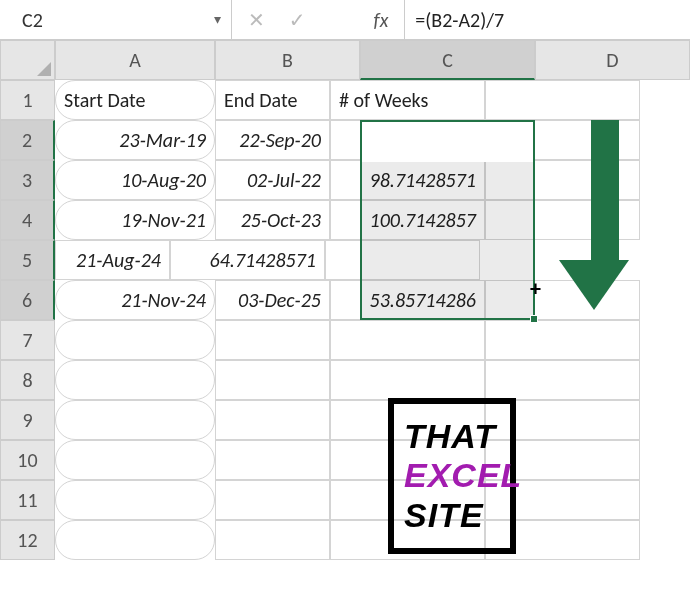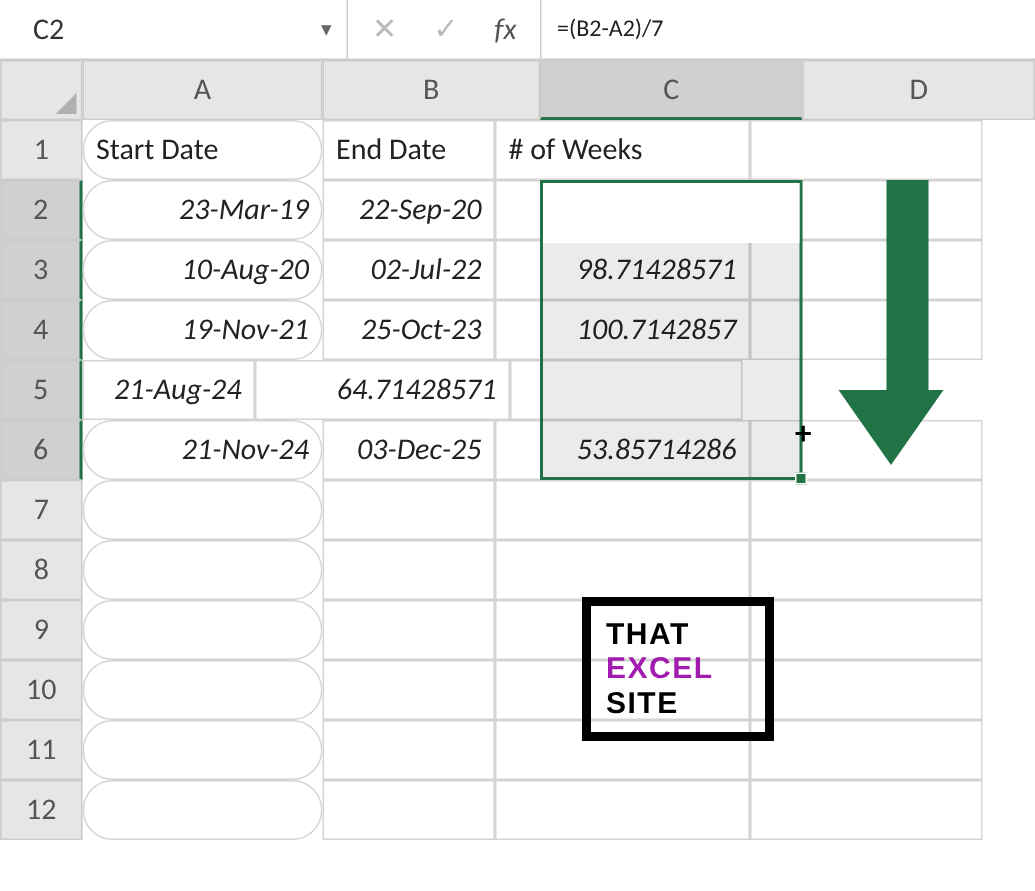--- a/index.html
+++ b/index.html
@@ -36,29 +36,29 @@
     .fb-icons {
       display: flex;
       align-items: center;
       gap: 24px;
       padding: 0 16px;
       color: #bbb;
       font-size: 20px;
       border-right: 1px solid #ccc;
       height: 100%;
     }
-    .fx { font-style: italic; color: #555; font-size: 20px; }
+    .fx { font-style: italic; color: #555; font-size: 20px; margin-left: 44px; }
     .formula-input {
       flex: 1;
       padding: 0 10px;
       height: 100%;
       display: flex;
       align-items: center;
       color: #222;
-      font-size: 16px;
+      font-size: 20px;
     }
 
     
     .grid {
       position: relative;
     }
     .hdr-row {
       display: flex;
       height: 40px;
       background: #fff;
@@ -115,21 +115,21 @@
       align-items: center;
       padding: 0 8px;
       color: #222;
       background: #fff;
     }
     .cell.right { justify-content: flex-end; font-style: italic; }
     .cell.left { justify-content: flex-start; }
 
     .cell.ca { width: 160px; border-radius: 20px; }
     .cell.cb { width: 115px; }
-    .cell.cc { width: 170px; }
+    .cell.cc { width: 155px; }
     .cell.cd { width: 155px; }
 
     
     .sel-range {
       position: absolute;
       left: 360px; 
       top: 80px;   
       width: 175px;
       height: 200px; 
       border: 2px solid #217346;
@@ -178,31 +178,32 @@
       border-top: 50px solid #217346;
       margin-left: -21px;
     }
 
     
     .logo {
       position: absolute;
       left: 388px;
       top: 398px;
       width: 128px;
-      height: 96px;
+      height: 156px;
       border: 6px solid #000;
       display: flex;
       flex-direction: column;
       justify-content: center;
       padding-left: 10px;
       font-family: Arial, sans-serif;
       font-weight: 900;
-      font-size: 20px;
+      font-size: 34px;
       letter-spacing: 1px;
       line-height: 1.15;
+      font-style: italic;
     }
     .logo .l1 { color: #000; }
     .logo .l2 { color: #a21caf; }
     .logo .l3 { color: #000000; }
   </style>
 </head>
 <body>
 
 <div class="formula-row">
   <div class="name-box">

